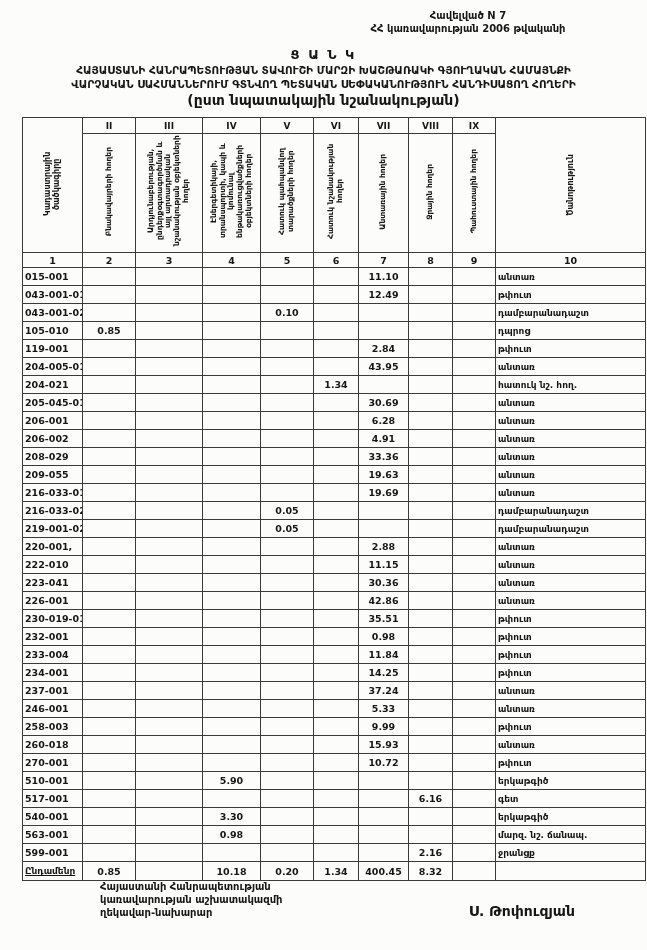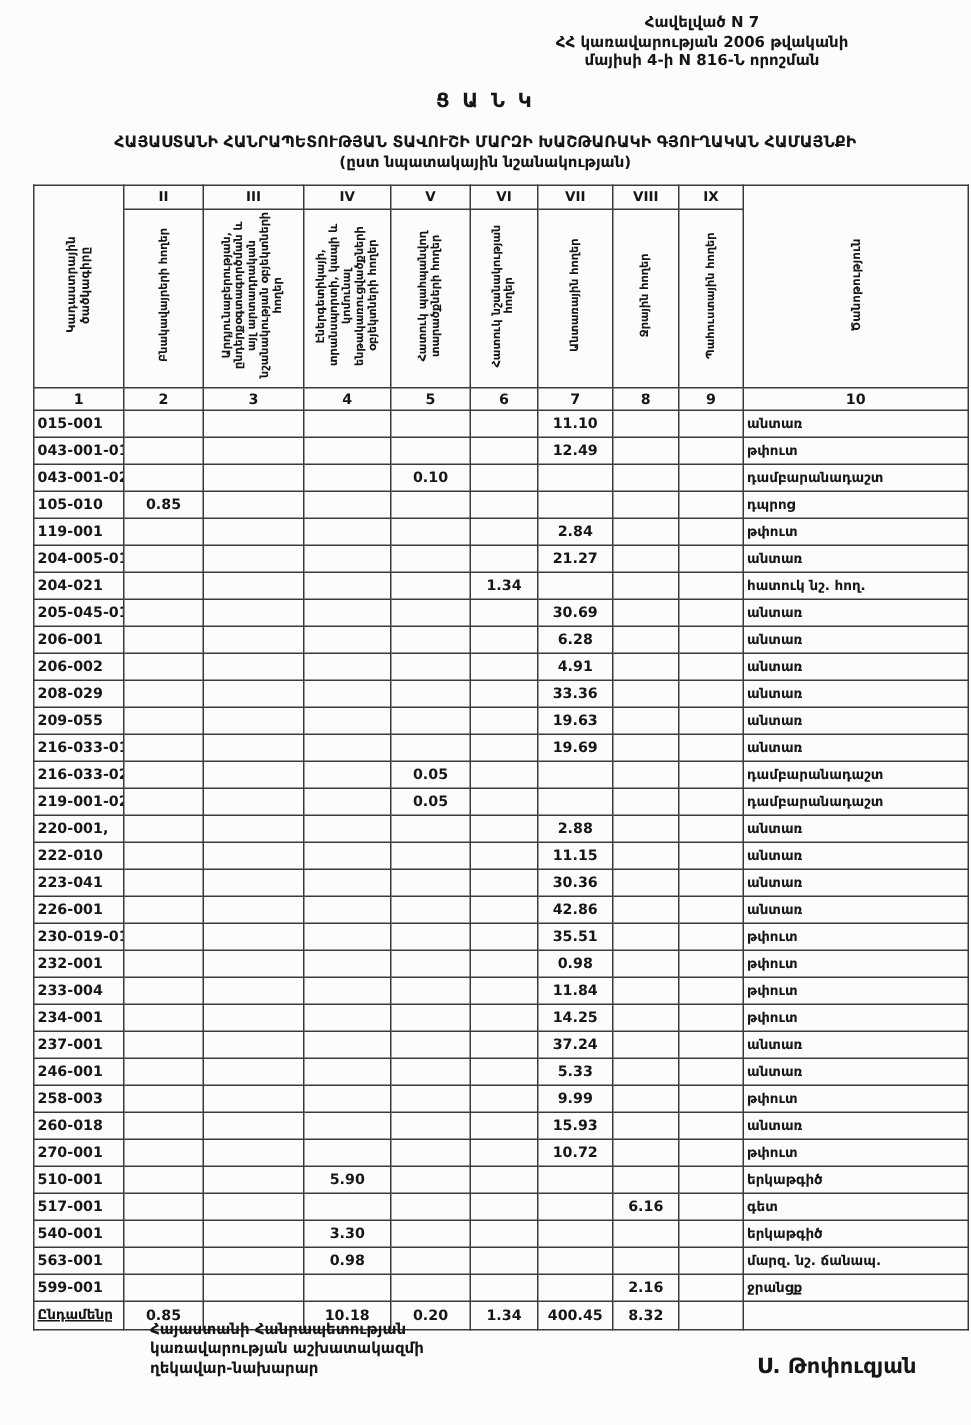--- a/index.html
+++ b/index.html
@@ -8,23 +8,23 @@
     font-family:"DejaVu Sans",sans-serif;overflow:hidden;position:relative;
   }
   .appendix{
     margin:10px 14px 0 auto;width:330px;text-align:center;
     font-size:10px;font-weight:bold;line-height:1.25;
   }
   .doc-title{
     text-align:center;margin-top:12px;font-size:13px;font-weight:bold;letter-spacing:2px;
   }
   .subtitle{
-    text-align:center;font-size:10.5px;font-weight:bold;line-height:1.3;margin-top:14px;
-  }
-  .subtitle .paren{font-size:10px;}
+    text-align:center;font-size:10.5px;font-weight:bold;line-height:1.3;margin-top:2px;
+  }
+  .subtitle .paren{font-size:14px;}
   table.land{
     border-collapse:collapse;table-layout:fixed;margin:8px 0 0 22px;width:623px;
   }
   table.land th,table.land td{
     border:1px solid #3a3a3a;padding:0 2px;overflow:hidden;white-space:nowrap;
   }
   tr.roman th{height:15px;font-size:9px;font-weight:bold;text-align:center;}
   tr.rot th{height:118px;vertical-align:middle;text-align:center;font-weight:bold;}
   .vt{
     writing-mode:vertical-rl;transform:rotate(180deg);
@@ -35,38 +35,38 @@
   tr.nums td{height:14px;font-size:9.5px;font-weight:bold;text-align:center;}
   tbody td{height:17px;font-size:9.5px;font-weight:bold;}
   td.code{text-align:left;padding-left:3px;}
   td.val{text-align:center;}
   td.note{text-align:left;padding-left:3px;font-size:9px;margin-top:46px;}
   tr.totals td{height:18px;}
   tr.totals td.code{font-size:9px;text-decoration:underline;}
   .footer{
     position:absolute;left:0;right:0;top:880px;
     display:flex;justify-content:space-between;align-items:flex-end;
-    padding:0 36px 0 100px;
+    padding:0 72px 0 100px;
   }
   .footer .who{font-size:10px;font-weight:bold;line-height:1.3;}
   .footer .sig{font-size:14px;font-weight:bold;}
 </style>
 </head>
 <body>
 
 <div class="appendix">
   <div>Հավելված N  7</div>
   <div>ՀՀ կառավարության 2006 թվականի</div>
-  <div>մայիսի 4-ի N 816-Ն որոշման</div>
 </div>
 
 <div class="doc-title">Ց Ա Ն Կ</div>
 
 <div class="subtitle">
   <div>ՀԱՅԱՍՏԱՆԻ ՀԱՆՐԱՊԵՏՈՒԹՅԱՆ ՏԱՎՈՒՇԻ ՄԱՐԶԻ ԽԱՇԹԱՌԱԿԻ ԳՅՈՒՂԱԿԱՆ ՀԱՄԱՅՆՔԻ</div>
+  <div>ՎԱՐՉԱԿԱՆ ՍԱՀՄԱՆՆԵՐՈՒՄ ԳՏՆՎՈՂ ՊԵՏԱԿԱՆ ՍԵՓԱԿԱՆՈՒԹՅՈՒՆ ՀԱՆԴԻՍԱՑՈՂ ՀՈՂԵՐԻ</div>
   <div class="paren">(ըստ նպատակային նշանակության)</div>
 </div>
 
 <table class="land">
   <colgroup>
     <col style="width:60px">
       <col style="width:53px">
       <col style="width:67px">
     <col style="width:58px">
       <col style="width:53px">
@@ -177,21 +177,21 @@
         <td class="val"></td>
         <td class="note">թփուտ</td>
       </tr>
       <tr>
         <td class="code">204-005-01</td>
         <td class="val"></td>
         <td class="val"></td>
         <td class="val"></td>
         <td class="val"></td>
         <td class="val"></td>
-        <td class="val">21.27</td>
+        <td class="val">43.95</td>
         <td class="val"></td>
         <td class="val"></td>
         <td class="note">անտառ</td>
       </tr>
       <tr>
         <td class="code">204-021</td>
         <td class="val"></td>
         <td class="val"></td>
         <td class="val"></td>
         <td class="val"></td>

